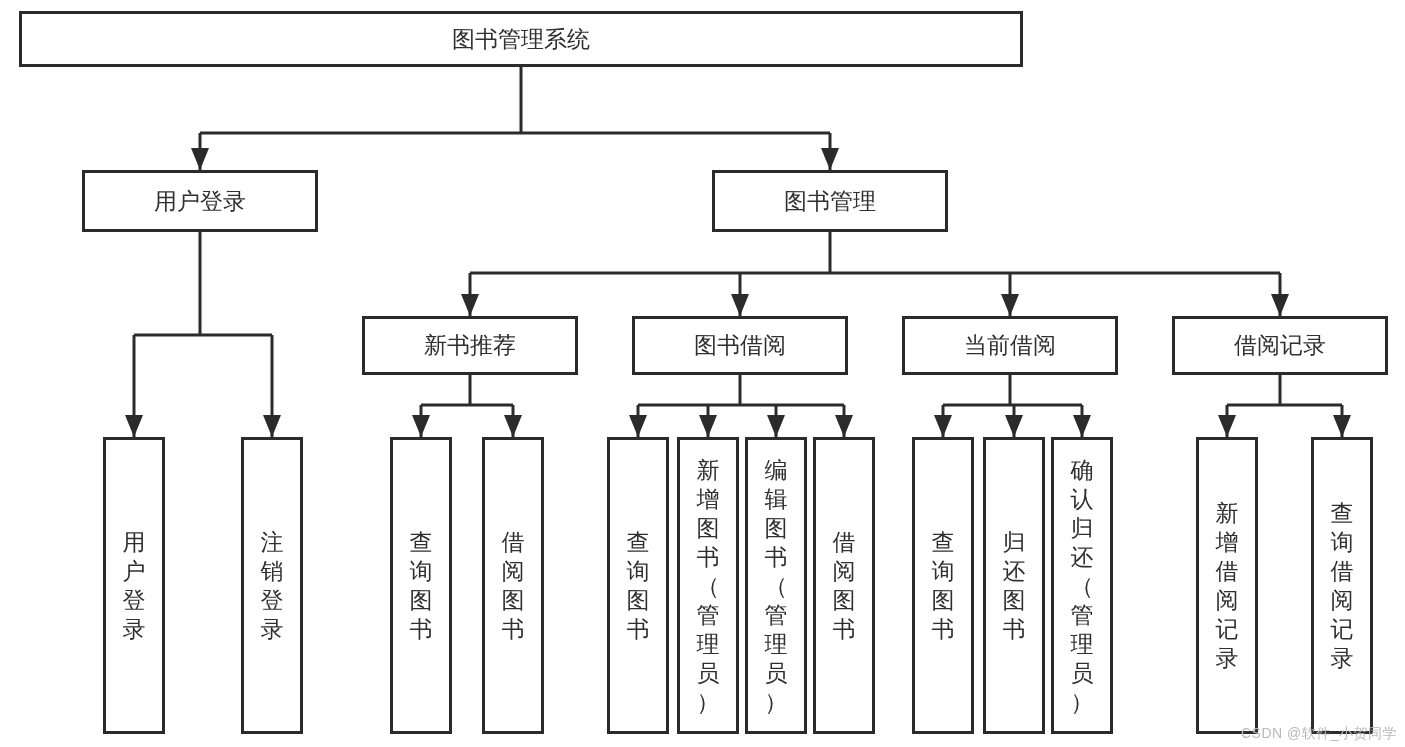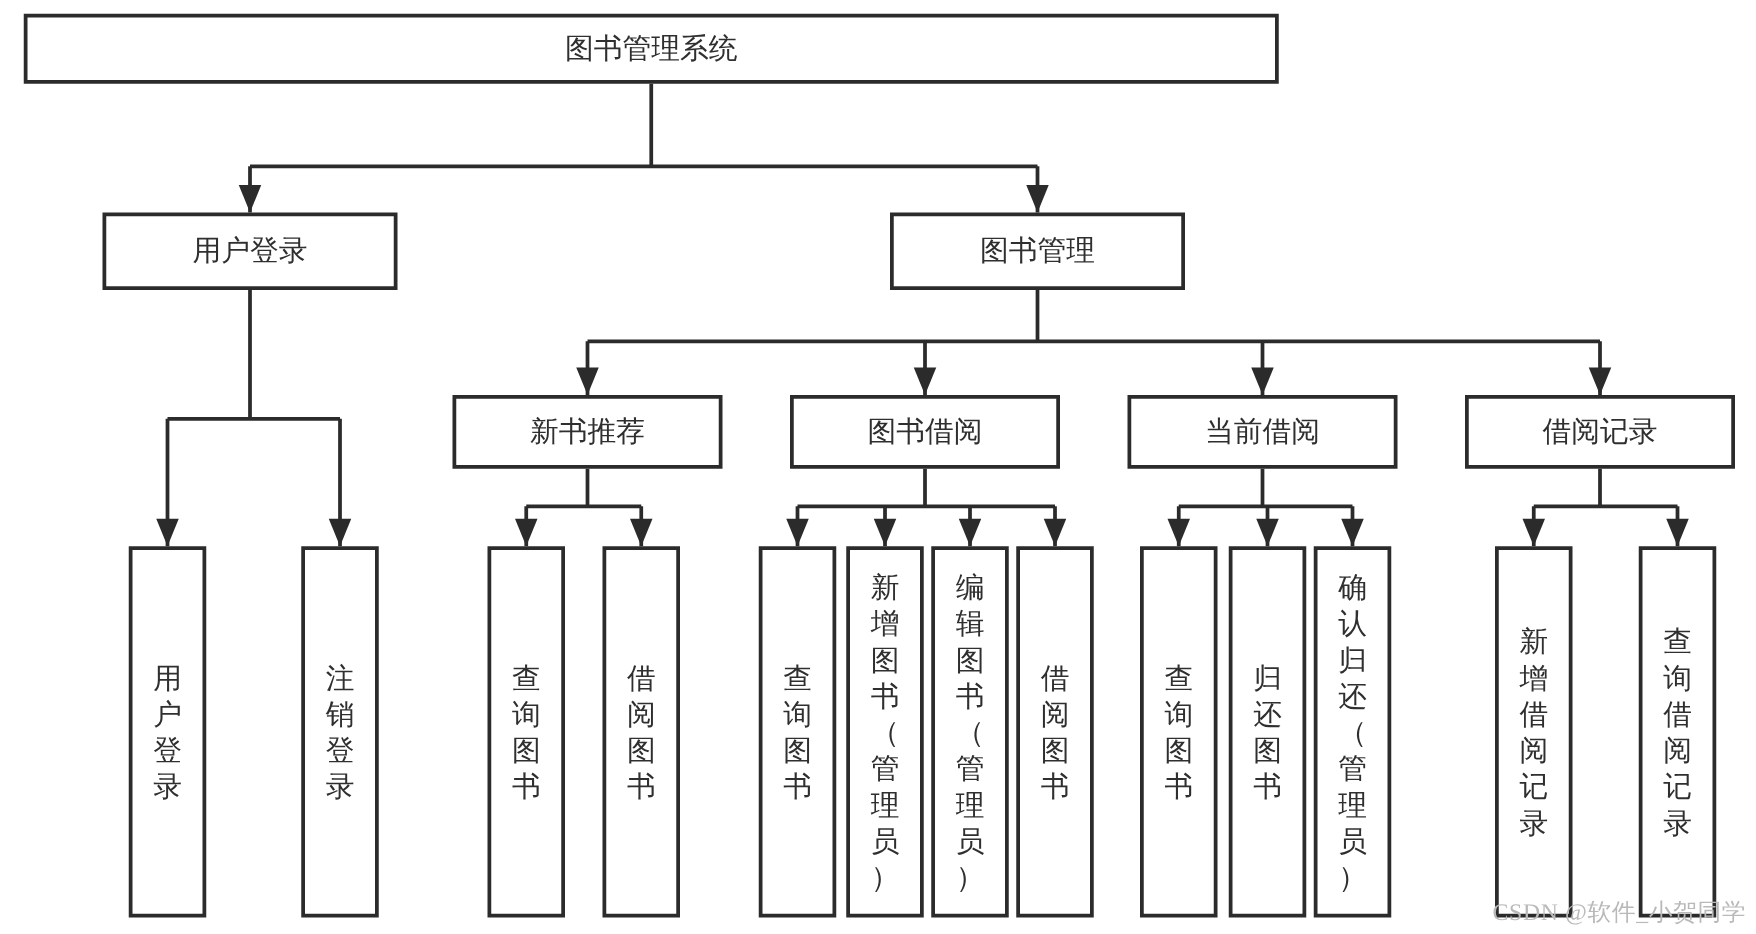--- a/index.html
+++ b/index.html
@@ -50,22 +50,22 @@
   .node-label-vert {
     font-family: "DejaVu Sans", "Liberation Sans", sans-serif;
     font-size: 23px;
     fill: #2f2f2f;
     text-anchor: middle;
   }
   .watermark {
     position: absolute;
     right: 8px;
     bottom: 4px;
-    font-family: Liberation Serif, serif;
-    font-size: 19px;
+    font-family: Liberation Sans, sans-serif;
+    font-size: 14px;
     color: #b9b9b9;
     white-space: nowrap;
     letter-spacing: 0.5px;
     text-align: center;
   }
 </style>
 </head>
 <body>
 
 <div id="diagram-root">

